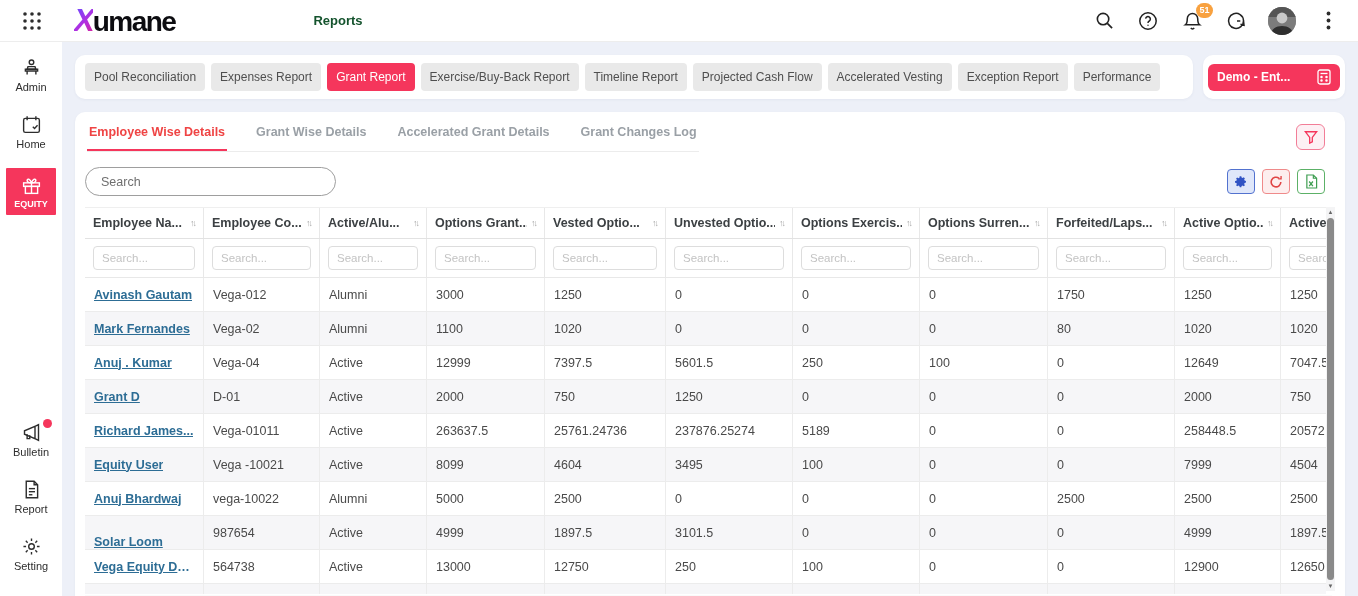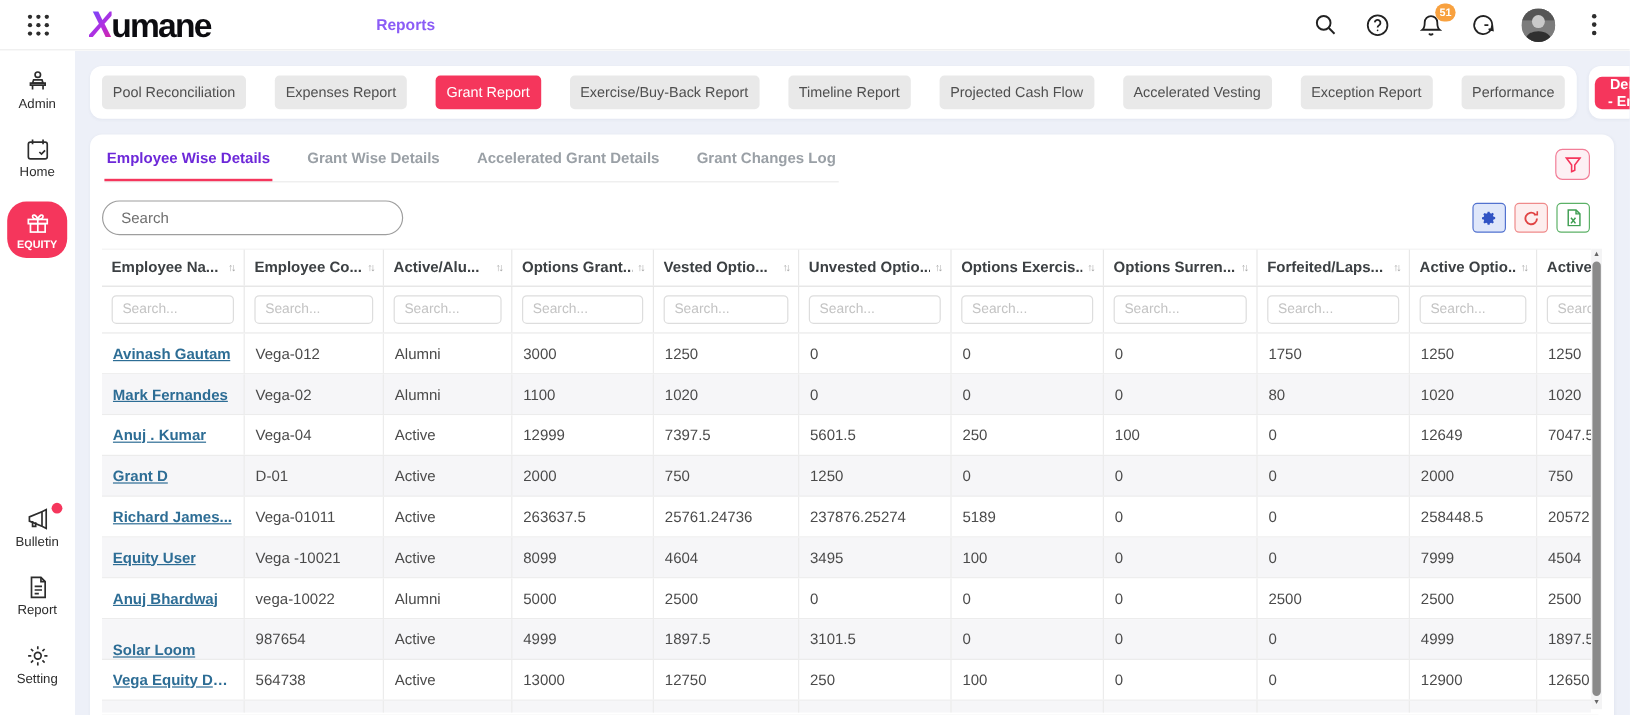--- a/index.html
+++ b/index.html
@@ -4,52 +4,52 @@
 <style>
   *{margin:0;padding:0;box-sizing:border-box;font-family:"Liberation Sans",sans-serif}
   html,body{width:1358px;height:596px;overflow:hidden;background:#edf0f8}
 
   
   .topbar{position:fixed;top:0;left:0;width:1358px;height:42px;background:#fff;border-bottom:1px solid #ededed;display:flex;align-items:center;z-index:30}
   .apps-grid{margin-left:20px;cursor:pointer;display:flex}
   .logo{display:flex;align-items:baseline;margin-left:30px;cursor:pointer}
   .logo-x{font-size:31px;font-weight:800;font-style:italic;background:linear-gradient(135deg,#6d4bff 10%,#b12fe0 55%,#e0218a 100%);-webkit-background-clip:text;background-clip:text;color:transparent;letter-spacing:-2px}
   .logo-rest{font-size:28px;font-weight:800;color:#0c0c10;letter-spacing:-1.5px}
-  .page-title{margin-left:138px;font-size:13px;font-weight:700;color:#8b5cf6}
+  .page-title{margin-left:138px;font-size:13px;font-weight:700;color:#14532d}
   .topbar-right{margin-left:auto;display:flex;align-items:center;gap:20px;margin-right:18px}
   .tb-icon{position:relative;display:flex;align-items:center;justify-content:center;width:24px;height:24px;cursor:pointer;color:#222}
   .badge{position:absolute;top:-6px;right:-9px;background:#f8a13f;color:#fff;font-size:9px;font-weight:700;min-width:17px;height:15px;border-radius:8px;display:flex;align-items:center;justify-content:center;padding:0 3px}
   .avatar{width:28px;height:28px;border-radius:50%;overflow:hidden;background:#9a9a9a;cursor:pointer;flex-shrink:0}
 
   
   .sidebar{position:fixed;top:42px;left:0;bottom:0;width:62px;background:#fff;display:flex;flex-direction:column;align-items:center;padding:12px 0 6px;z-index:20}
   .side-item{display:flex;flex-direction:column;align-items:center;gap:3px;margin-bottom:15px;cursor:pointer;position:relative;width:50px;padding:3px 0}
   .side-item .slabel{font-size:11px;color:#2d2d2d}
   .side-item svg{stroke:#2d2d2d}
-  .side-item.active{background:#f5365c;border-radius:16px;padding:7px 0 6px}
+  .side-item.active{background:#f5365c;border-radius:1px;padding:7px 0 6px}
   .side-item.active .slabel{color:#fff;font-weight:700;font-size:9px}
   .side-item.active svg{stroke:#fff}
   .side-spacer{flex:1}
   .red-dot{position:absolute;top:0;right:4px;width:9px;height:9px;border-radius:50%;background:#f5365c}
 
   
   .main{position:absolute;top:42px;left:62px;width:1296px;height:554px;background:#edf0f8;padding:13px;overflow:hidden}
   .cards-row{display:flex;gap:10px}
-  .tabs-card{flex:1;background:#fff;border-radius:10px;padding:8px 10px;display:flex;align-items:center;gap:24px;box-shadow:0 1px 3px rgba(40,50,90,.05)}
+  .tabs-card{flex:1;background:#fff;border-radius:10px;padding:8px 10px;display:flex;align-items:center;gap:6px;box-shadow:0 1px 3px rgba(40,50,90,.05)}
   .rtab{background:#e9e9e9;border:none;border-radius:4px;padding:7px 9px;font-size:12px;color:#4f4f4f;cursor:pointer;white-space:nowrap}
   .rtab.active{background:#f5365c;color:#fff}
   .demo-card{width:142px;background:#fff;border-radius:10px;display:flex;align-items:center;justify-content:center;padding:5px;box-shadow:0 1px 3px rgba(40,50,90,.05)}
   .demo-btn{background:#f5365c;color:#ffffff;border:none;border-radius:6px;height:27px;width:100%;padding:0 9px;font-size:12px;font-weight:700;display:flex;align-items:center;justify-content:space-between;gap:7px;cursor:pointer}
 
   
   .main-card{background:#fff;border-radius:10px;margin-top:13px;height:600px;box-shadow:0 1px 3px rgba(40,50,90,.05);position:relative}
   .subtabs-row{display:flex;align-items:flex-start;padding:13px 12px 0;position:relative}
   .subtabs{display:flex;gap:27px;border-bottom:1px solid #ececec}
   .stab{font-size:12.5px;font-weight:700;color:#9aa0a6;padding:0 2px 10px;border-bottom:2px solid transparent;cursor:pointer;white-space:nowrap}
-  .stab.active{color:#6d28d9;border-bottom-color:#f5365c}
+  .stab.active{color:#ef4444;border-bottom-color:#f5365c}
   .filter-btn{position:absolute;right:20px;top:12px;width:29px;height:26px;border:1px solid #f27d97;background:#fdf0f4;border-radius:6px;display:flex;align-items:center;justify-content:center;cursor:pointer}
 
   .search-row{display:flex;align-items:center;justify-content:space-between;padding:15px 10px 11px}
   .search-pill{width:251px;height:29px;border:1px solid #9e9e9e;border-radius:15px;padding:0 15px;font-size:12.5px;color:#333;outline:none;background:#fff}
   .search-pill::placeholder{color:#6f6f6f}
   .btn-group{display:flex;gap:7px;margin-right:10px}
   .sq-btn{width:28px;height:25px;border-radius:4px;display:flex;align-items:center;justify-content:center;cursor:pointer;border:1px solid}
   .sq-btn.blue{border-color:#5272cf;background:#dfe7fa}
   .sq-btn.red{border-color:#ef8a8a;background:#fdeeee}
   .sq-btn.green{border-color:#5cb167;background:#fff}

